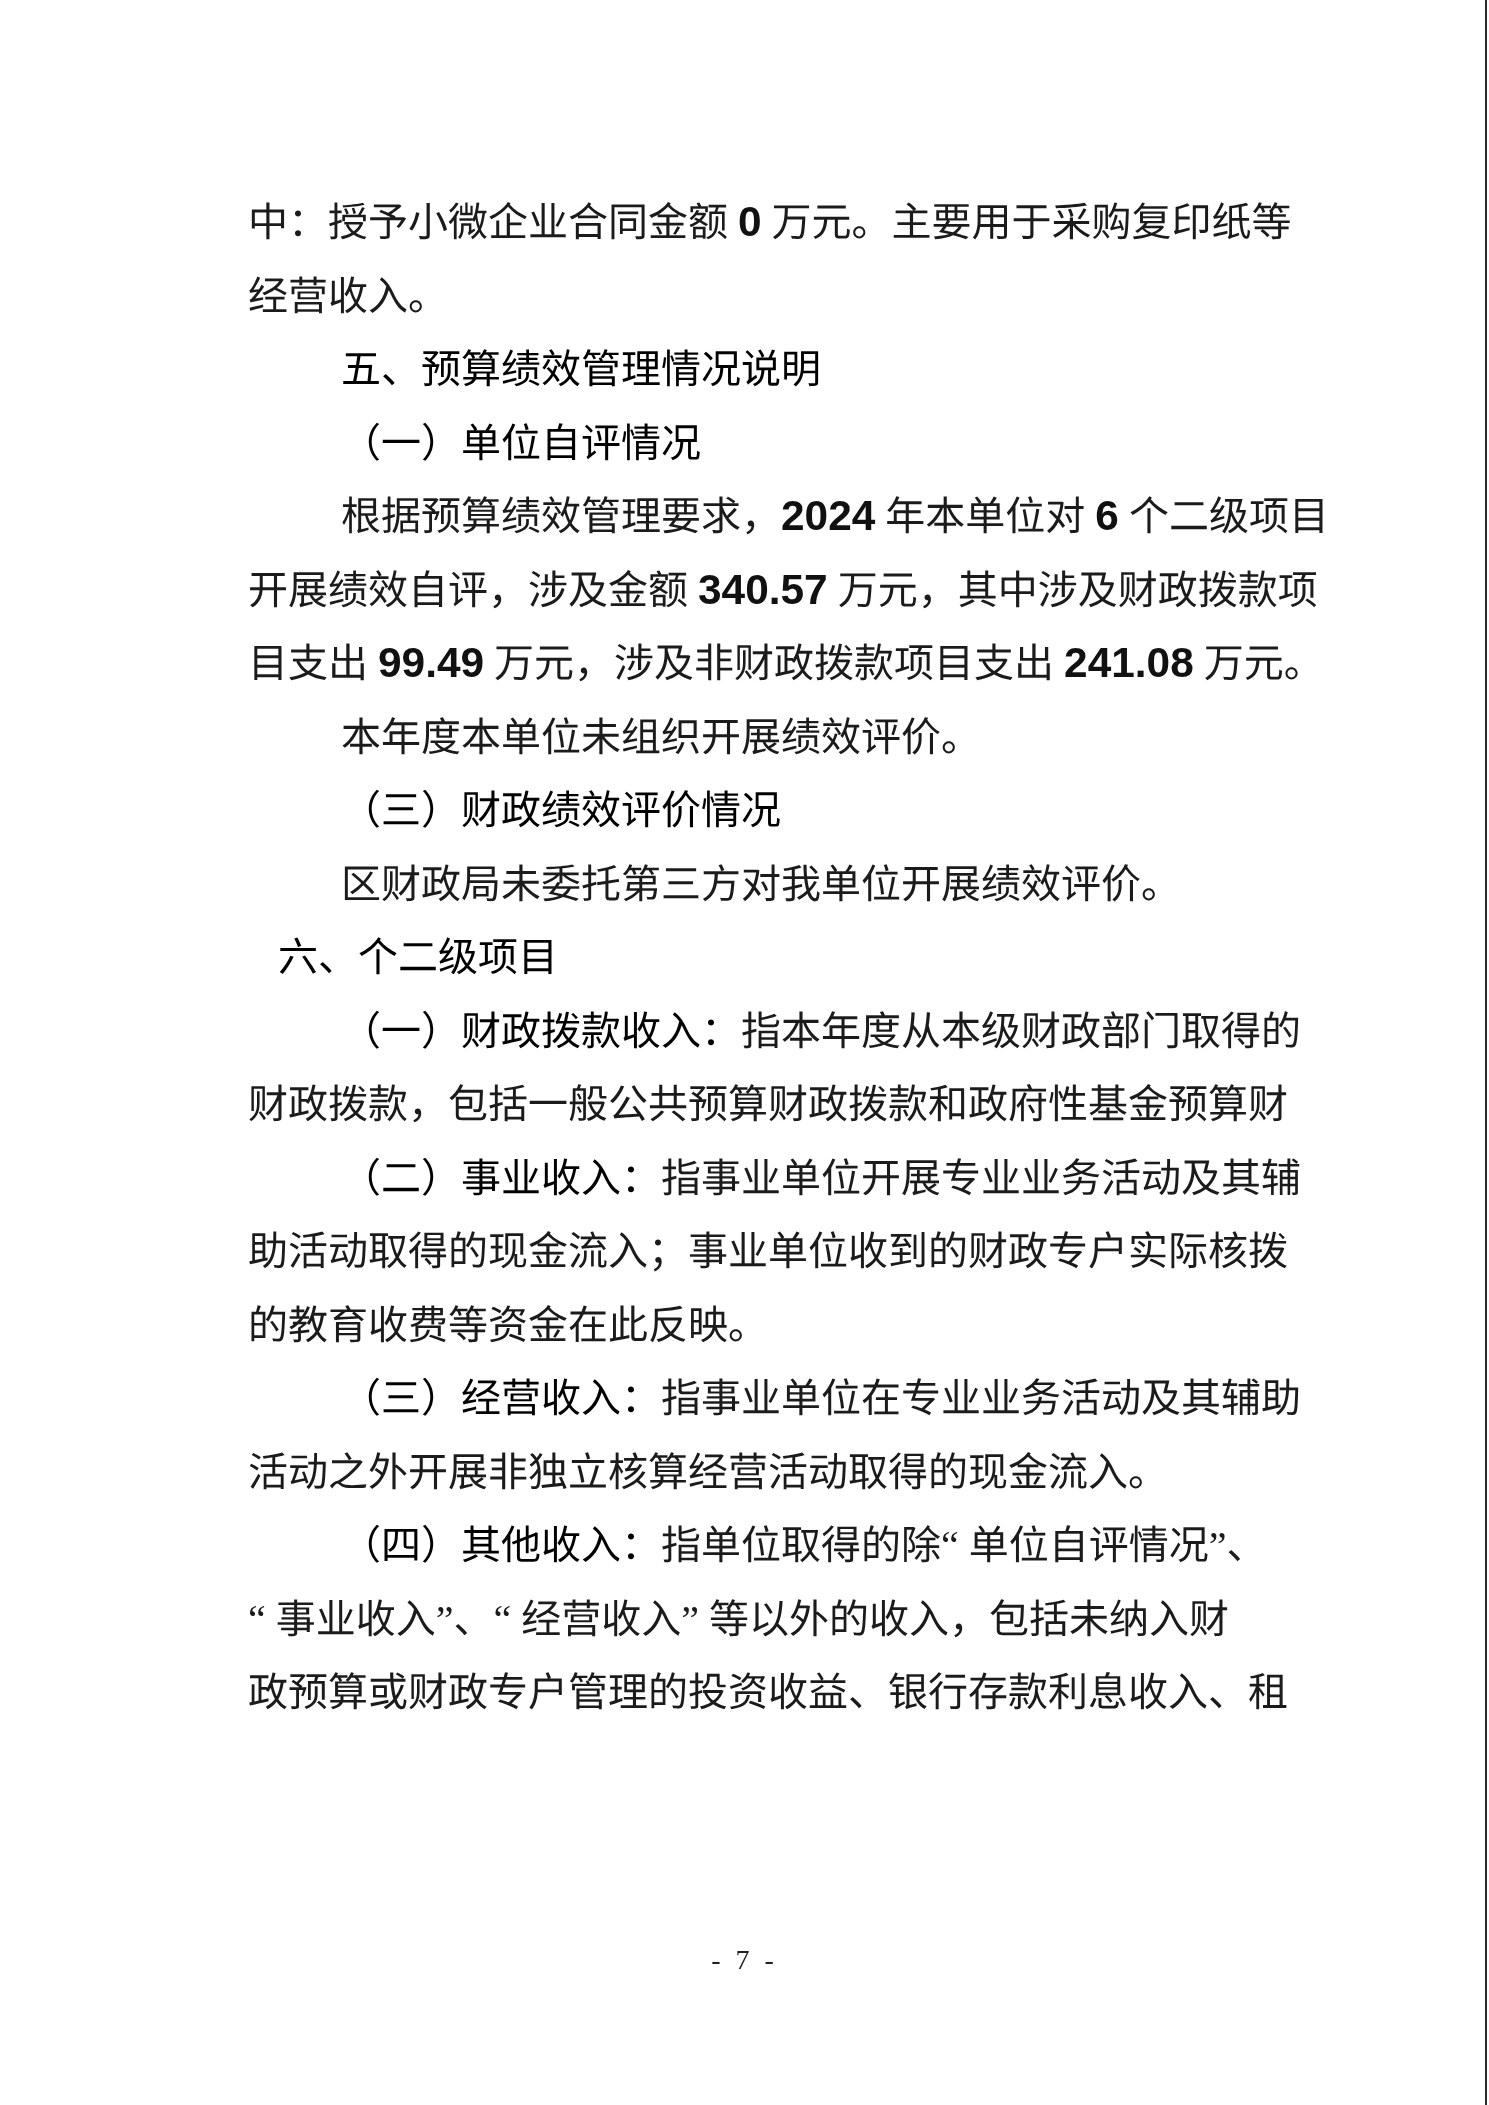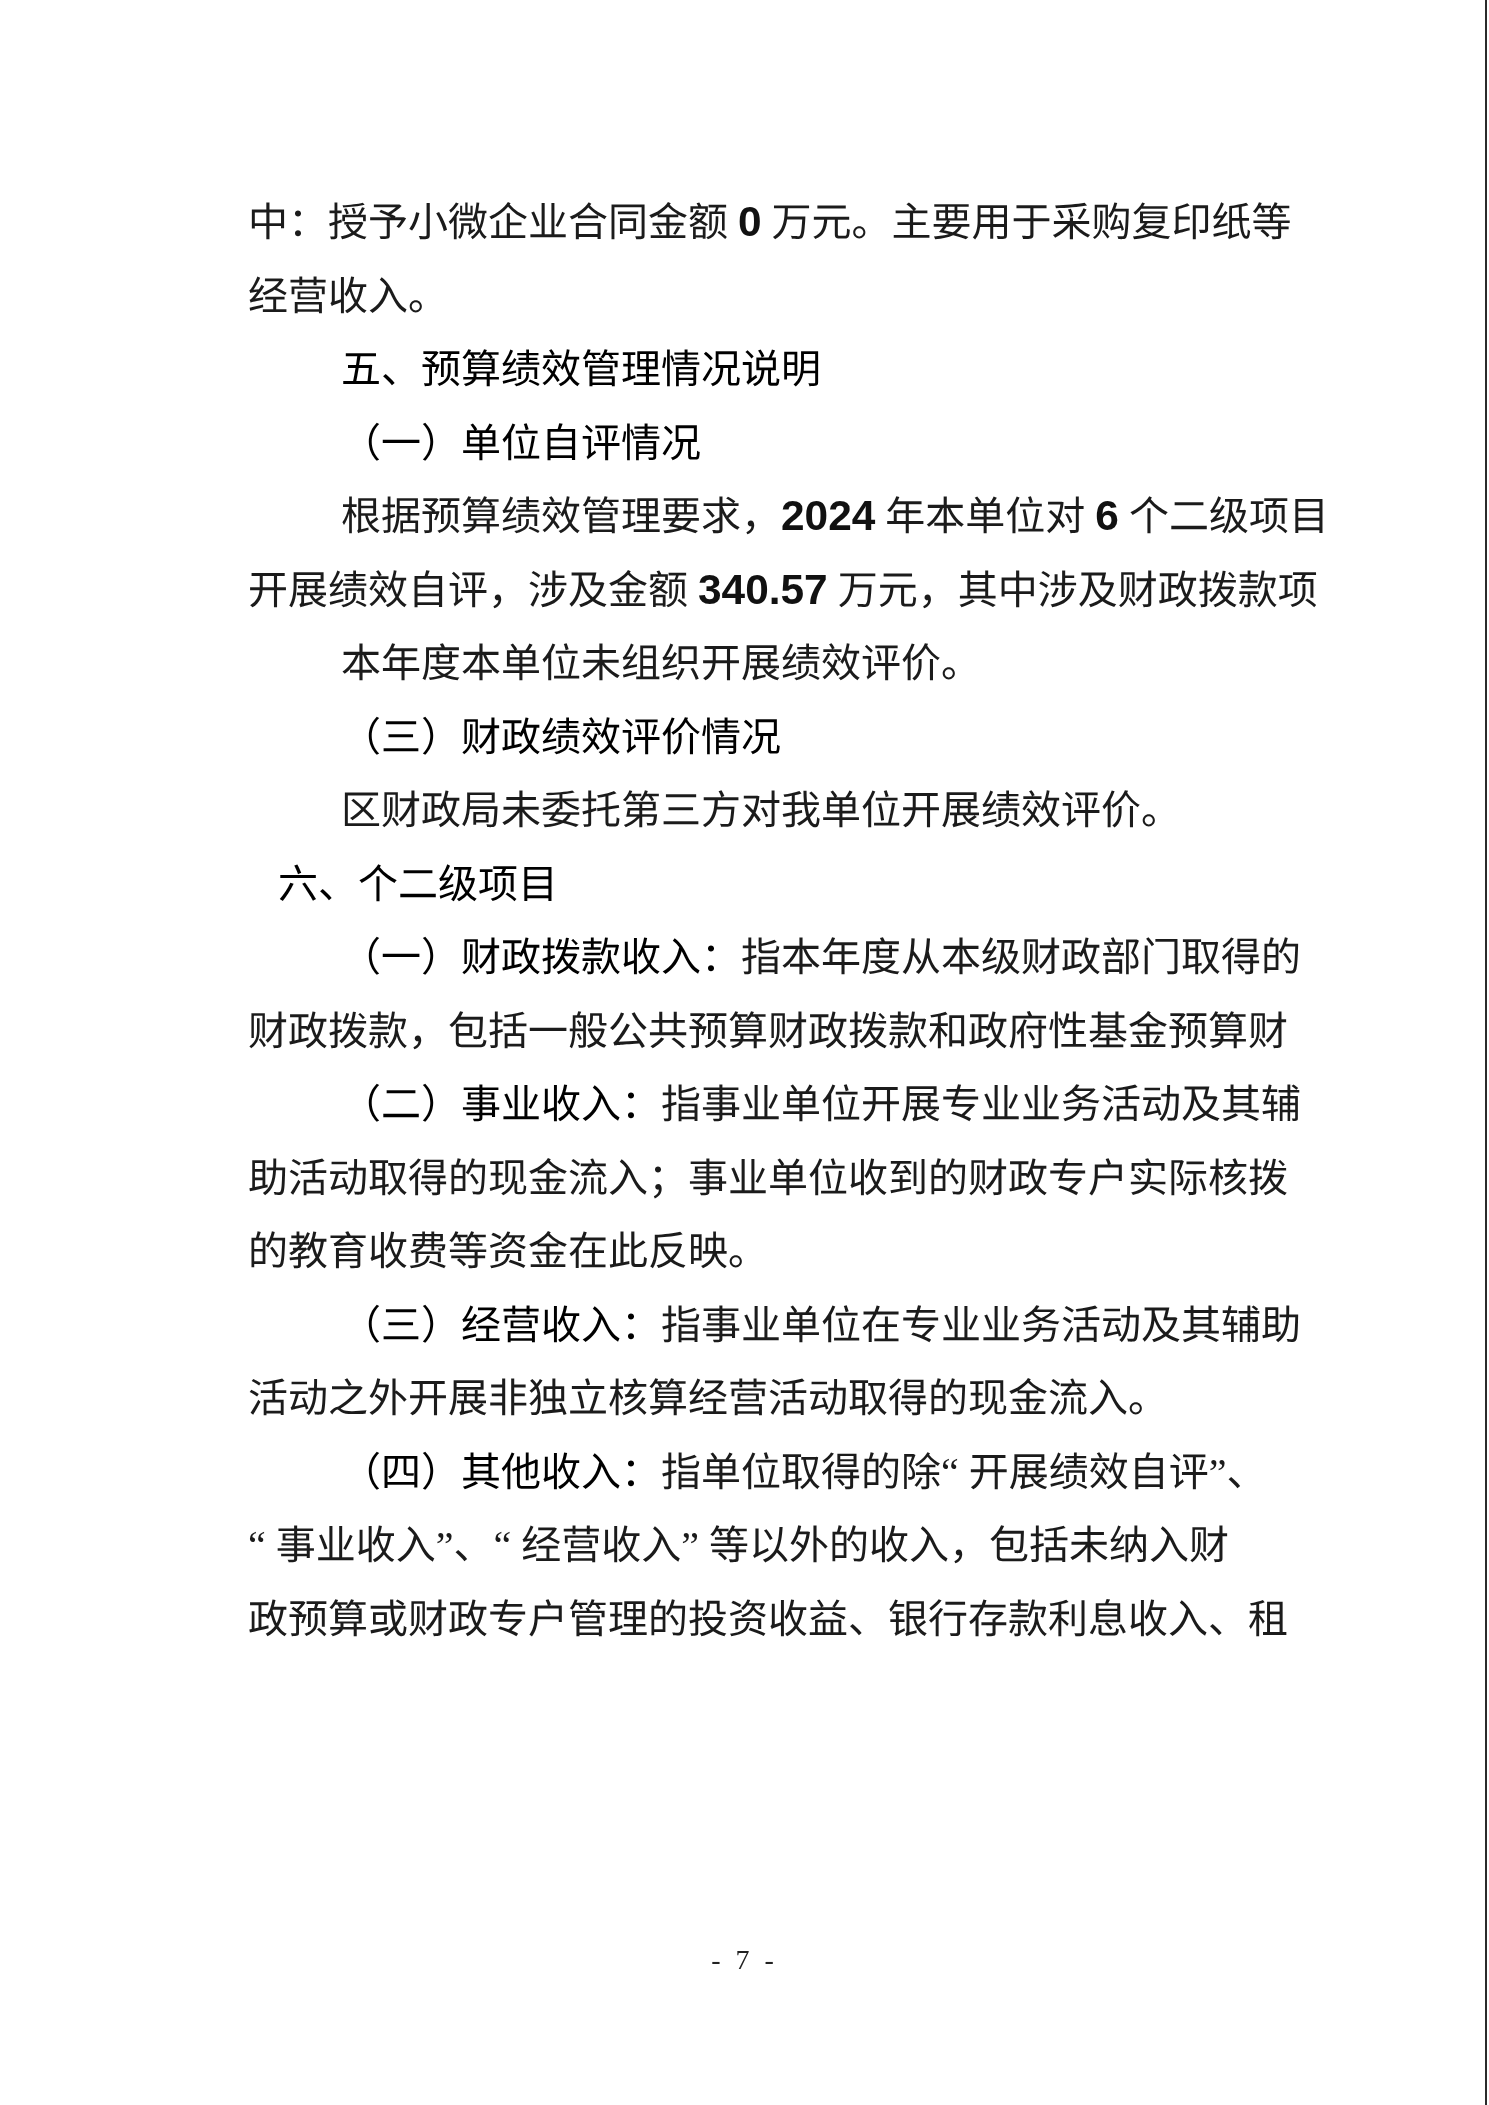--- a/index.html
+++ b/index.html
@@ -71,30 +71,31 @@
 <body>
 
 <div class="page">
   <div class="text-block">
       <div class="line ind-flush"><span>中：授予小微企业合同金额 </span><span class="seg-num">0</span><span> 万元。主要用于采购复印纸等</span></div>
       <div class="line ind-flush"><span>经营收入。</span></div>
       <div class="line ind-para"><span class="seg-bold">五、预算绩效管理情况说明</span></div>
       <div class="line ind-para"><span class="seg-bold">（一）单位自评情况</span></div>
       <div class="line ind-para"><span>根据预算绩效管理要求，</span><span class="seg-num">2024</span><span> 年本单位对 </span><span class="seg-num">6</span><span> 个二级项目</span></div>
       <div class="line ind-flush"><span>开展绩效自评，涉及金额 </span><span class="seg-num">340.57</span><span> 万元，其中涉及财政拨款项</span></div>
+      <div class="line ind-flush"><span>目支出 </span><span class="seg-num">99.49</span><span> 万元，涉及非财政拨款项目支出 </span><span class="seg-num">241.08</span><span> 万元。</span></div>
       <div class="line ind-para"><span>本年度本单位未组织开展绩效评价。</span></div>
       <div class="line ind-para"><span class="seg-bold">（三）财政绩效评价情况</span></div>
       <div class="line ind-para"><span>区财政局未委托第三方对我单位开展绩效评价。</span></div>
       <div class="line ind-section"><span class="seg-bold">六、个二级项目</span></div>
       <div class="line ind-para"><span class="seg-bold">（一）财政拨款收入：</span><span>指本年度从本级财政部门取得的</span></div>
       <div class="line ind-flush"><span>财政拨款，包括一般公共预算财政拨款和政府性基金预算财</span></div>
       <div class="line ind-para"><span class="seg-bold">（二）事业收入：</span><span>指事业单位开展专业业务活动及其辅</span></div>
       <div class="line ind-flush"><span>助活动取得的现金流入；事业单位收到的财政专户实际核拨</span></div>
       <div class="line ind-flush"><span>的教育收费等资金在此反映。</span></div>
       <div class="line ind-para"><span class="seg-bold">（三）经营收入：</span><span>指事业单位在专业业务活动及其辅助</span></div>
       <div class="line ind-flush"><span>活动之外开展非独立核算经营活动取得的现金流入。</span></div>
-      <div class="line ind-para"><span class="seg-bold">（四）其他收入：</span><span>指单位取得的除“ 开展绩效自评”、</span></div>
+      <div class="line ind-para"><span class="seg-bold">（四）其他收入：</span><span>指单位取得的除“ 单位自评情况”、</span></div>
       <div class="line ind-flush"><span>“ 事业收入”、“ 经营收入” 等以外的收入，包括未纳入财</span></div>
       <div class="line ind-flush"><span>政预算或财政专户管理的投资收益、银行存款利息收入、租</span></div>
     </div>
   <div class="page-number">- 7 -</div>
   <div class="edge-line"></div>
 </div>
 
 </body></html>

